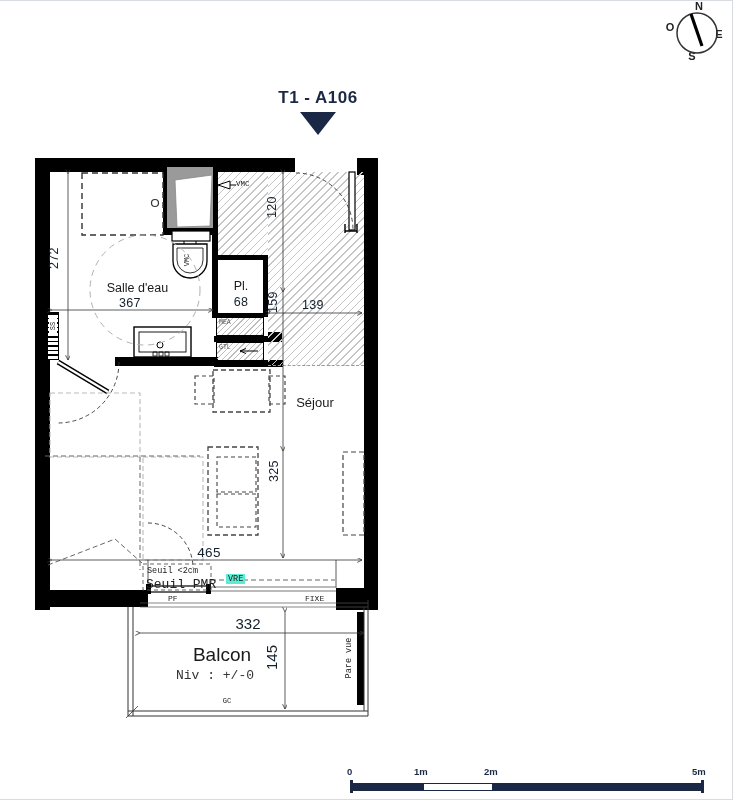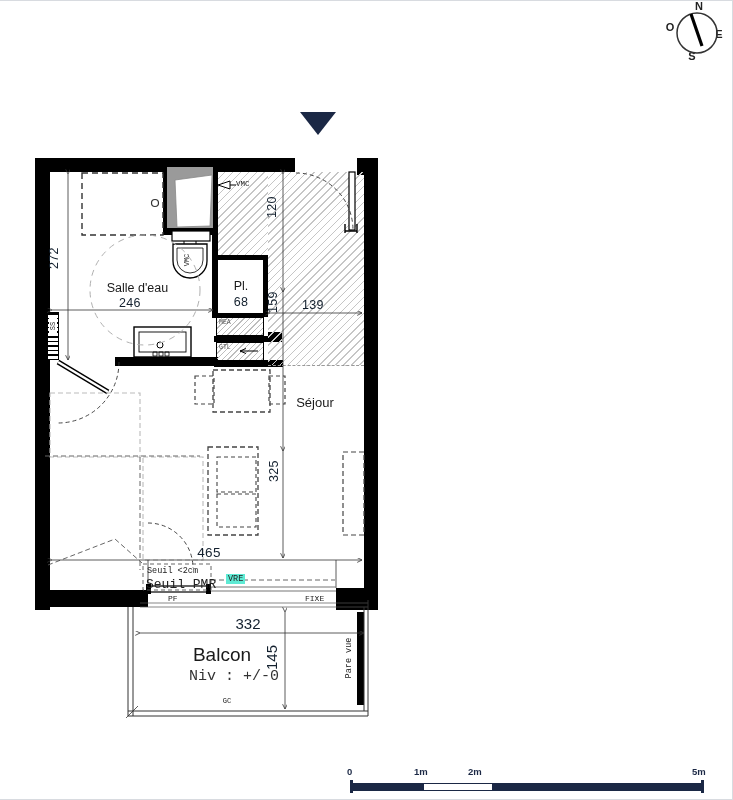--- a/index.html
+++ b/index.html
@@ -23,20 +23,21 @@
   .navy-seg{position:absolute;height:8px;}
   .scale-lbl{position:absolute;font-size:9.5px;font-weight:bold;color:#1b2845;}
   .compass-l{position:absolute;width:14px;text-align:center;font-size:11px;font-weight:bold;color:#222;}
 </style>
 </head>
 <body>
 
 <div id="canvas">
   <div class="frame"></div>
 
+  <div class="lbl title ctr" style="left:258px;top:88px;width:120px;color:#1b2845;">T1 - A106</div>
   <div class="tri abs" style="left:300px;top:112px;border-top:23px solid #1b2845;"></div>
 
   <div class="compass-l" style="left:692px;top:0px;">N</div>
   <div class="compass-l" style="left:663px;top:21px;">O</div>
   <div class="compass-l" style="left:712px;top:28px;">E</div>
   <div class="compass-l" style="left:685px;top:50px;">S</div>
 
   <div class="w" style="left:35px;top:158px;width:260px;height:14px;"></div>
   <div class="w" style="left:357px;top:158px;width:21px;height:17px;"></div>
   <div class="w" style="left:35px;top:158px;width:15px;height:452px;"></div>
@@ -136,26 +137,26 @@
     <line x1="140" y1="633" x2="364" y2="633" stroke="#333" stroke-width="0.8" marker-start="url(#arr)" marker-end="url(#arr)"></line>
     <line x1="285" y1="612" x2="285" y2="709" stroke="#333" stroke-width="0.8" marker-start="url(#arr)" marker-end="url(#arr)"></line>
 
     <rect x="143" y="564" width="68" height="26" fill="none" stroke="#555" stroke-width="0.9" stroke-dasharray="4 3"></rect>
 
     <circle cx="697" cy="33" r="20" fill="none" stroke="#333" stroke-width="1.5"></circle>
     <line x1="702" y1="46" x2="691" y2="14" stroke="#000" stroke-width="3.2"></line>
   </svg>
 
   <div class="lbl room ctr" style="left:95px;top:281px;width:85px;text-align:center;">Salle d'eau</div>
-  <div class="lbl dim ctr" style="left:100px;top:296px;width:60px;">246</div>
+  <div class="lbl dim ctr" style="left:100px;top:296px;width:60px;">367</div>
   <div class="lbl room ctr" style="left:220px;top:279px;width:42px;">Pl.</div>
   <div class="lbl dim ctr" style="left:220px;top:295px;width:42px;">68</div>
   <div class="lbl room ctr" style="left:285px;top:395px;width:60px;font-size:13px;">Séjour</div>
   <div class="lbl room ctr" style="left:192px;top:644px;width:60px;font-size:19px;">Balcon</div>
-  <div class="lbl mono ctr" style="left:189px;top:668px;width:75px;font-size:15px;color:#333;">Niv : +/-0</div>
+  <div class="lbl mono ctr" style="left:176px;top:668px;width:75px;font-size:13px;color:#333;">Niv : +/-0</div>
 
   <div class="lbl dim rot ctr" style="left:40px;top:251px;width:28px;">272</div>
   <div class="lbl dim rot ctr" style="left:258px;top:200px;width:28px;">120</div>
   <div class="lbl dim rot ctr" style="left:259px;top:295px;width:28px;">159</div>
   <div class="lbl dim ctr" style="left:295px;top:278px;width:36px;margin-top:20px;">139</div>
   <div class="lbl dim rot ctr" style="left:260px;top:464px;width:28px;">325</div>
   <div class="lbl dim ctr" style="left:186px;top:545px;width:46px;font-size:13.5px;">465</div>
   <div class="lbl dimL ctr" style="left:225px;top:615px;width:46px;">332</div>
   <div class="lbl dimL rot ctr" style="left:256px;top:649px;width:30px;">145</div>
 
@@ -167,20 +168,20 @@
   <div class="lbl mono" style="left:147px;top:566px;font-size:8.5px;">Seuil &lt;2cm</div>
   <div class="lbl mono" style="left:146px;top:577px;font-size:13px;">Seuil PMR</div>
   <div class="lbl mono" style="left:226px;top:574px;font-size:8.5px;background:#5eead4;padding:0 2px;">VRE</div>
   <div class="lbl mono" style="left:168px;top:594px;font-size:8px;">PF</div>
   <div class="lbl mono" style="left:305px;top:594px;font-size:8px;">FIXE</div>
   <div class="lbl mono ctr" style="left:218px;top:697px;width:18px;font-size:7px;">GC</div>
   <div class="lbl mono rot ctr" style="left:326px;top:653px;width:46px;font-size:8.5px;">Pare vue</div>
 
   <div class="scale-lbl" style="left:347px;top:766px;">0</div>
   <div class="scale-lbl" style="left:414px;top:766px;">1m</div>
-  <div class="scale-lbl" style="left:468px;top:766px;">2m</div>
+  <div class="scale-lbl" style="left:484px;top:766px;">2m</div>
   <div class="scale-lbl" style="left:692px;top:766px;">5m</div>
   <div class="navy-seg" style="left:352px;top:783px;width:71px;background:#1b2845;"></div>
   <div class="navy-seg" style="left:423px;top:783px;width:70px;background:#fff;border:1px solid #1b2845;box-sizing:border-box;"></div>
   <div class="navy-seg" style="left:493px;top:783px;width:209px;background:#1b2845;"></div>
   <div class="abs" style="left:350px;top:780px;width:3px;height:13px;background:#1b2845;"></div>
   <div class="abs" style="left:701px;top:780px;width:3px;height:13px;background:#1b2845;"></div>
 </div>
 
 </body></html>

